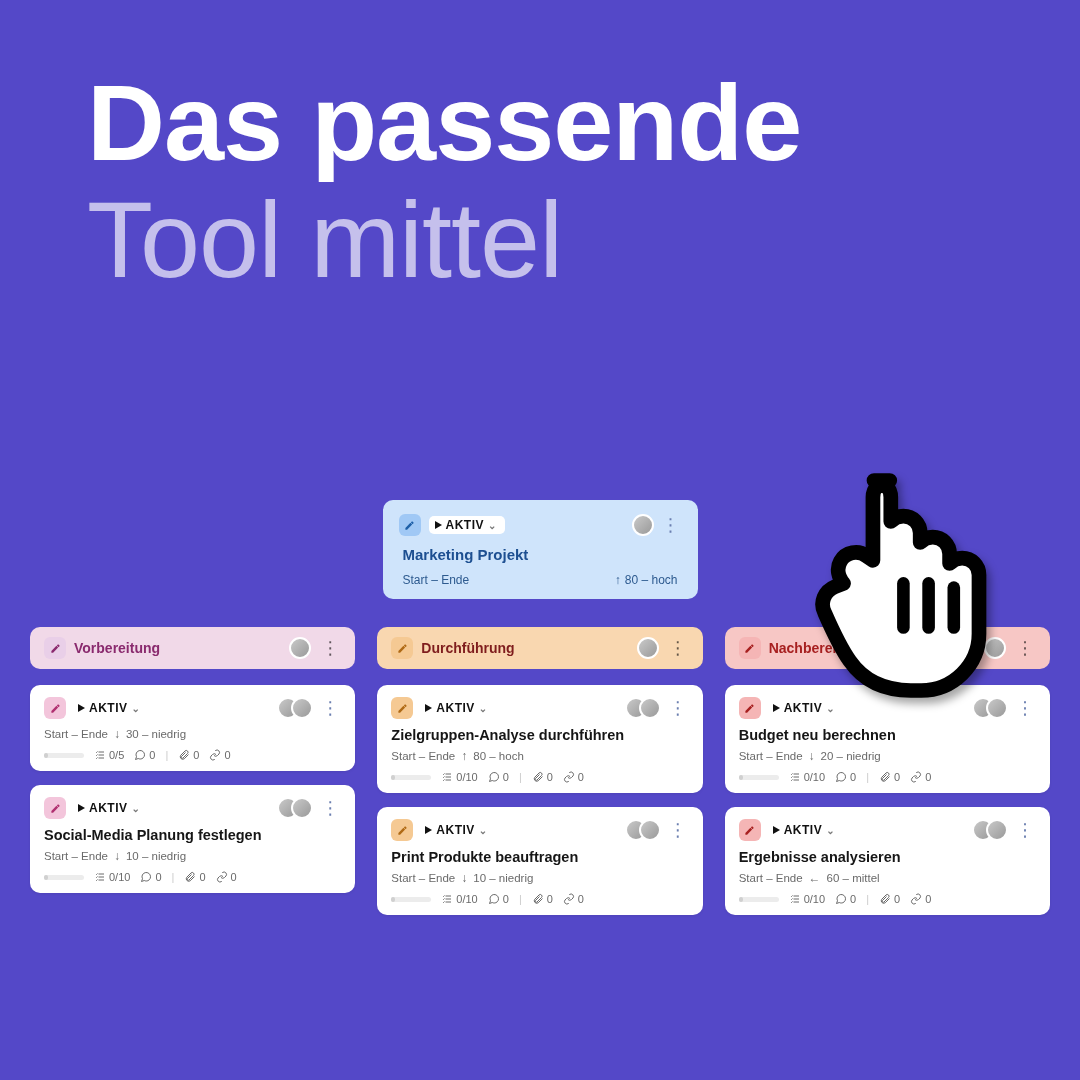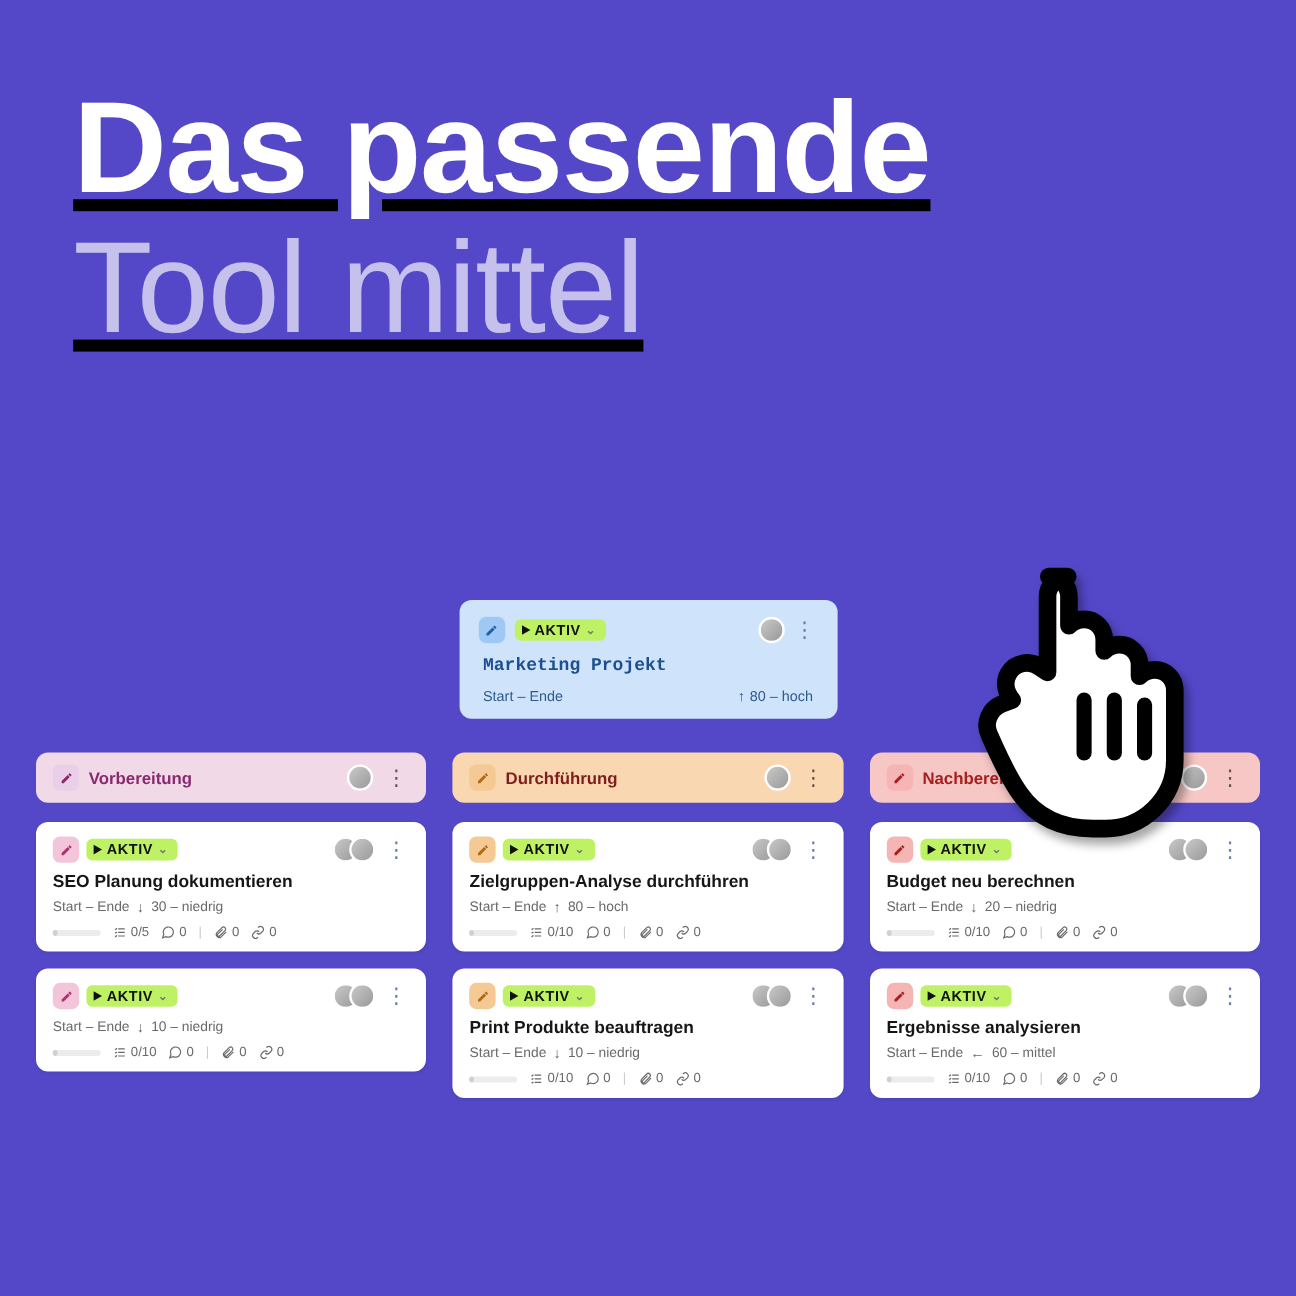--- a/index.html
+++ b/index.html
@@ -2,56 +2,56 @@
 <html><head>
 <meta charset="utf-8">
 <style>
 * { margin: 0; padding: 0; box-sizing: border-box; }
 body {
   width: 1080px; height: 1080px;
   background: #5448c8;
   font-family: -apple-system, BlinkMacSystemFont, "Segoe UI", Arial, sans-serif;
   position: relative; overflow: hidden;
 }
-.hero { padding: 65px 65px 0 61px; text-decoration: underline; }
+.hero { padding: 65px 65px 0 87px; }
 .hero h1 { font-size: 108px; font-weight: 700; color: #fff; line-height: 1.08; letter-spacing: -1px; }
 .hero h1 .sub { color: #c5c0ec; font-weight: 500; }
 .board { position: absolute; top: 500px; left: 30px; right: 30px; }
 .parent-card {
   width: 315px; margin: 0 auto 28px auto;
   background: #cfe4fb; border-radius: 10px; padding: 14px 16px 12px 16px;
   position: relative;
 }
 .parent-card .row1 { display: flex; align-items: center; gap: 8px; margin-bottom: 10px; }
 .pencil-badge {
   width: 22px; height: 22px; border-radius: 6px;
   display: flex; align-items: center; justify-content: center; flex-shrink: 0;
 }
 .pencil-badge.blue { background: #a0c8f5; }
 .pencil-badge.purple { background: #e9cfe8; }
 .pencil-badge.orange { background: #f5c993; }
 .pencil-badge.red { background: #f5b5b5; }
 .pencil-badge.pink { background: #f3c5db; }
 .pencil-badge svg { width: 11px; height: 11px; }
 .status-pill {
-  background: #bef264; border-radius: 5px; padding: 2px 8px 2px 6px;
+  background: #ffffff; border-radius: 5px; padding: 2px 8px 2px 6px;
   display: inline-flex; align-items: center; gap: 4px;
   font-size: 12px; font-weight: 700; color: #111; letter-spacing: 0.5px;
 }
 .status-pill .tri { width: 0; height: 0; border-top: 4px solid transparent; border-bottom: 4px solid transparent; border-left: 7px solid #111; }
 .status-pill .chev { font-size: 10px; color: #777; }
 .avatar-row { margin-left: auto; display: flex; align-items: center; gap: 6px; }
 .avatar, .avatar-stack .av {
   width: 22px; height: 22px; border-radius: 50%;
   background: linear-gradient(135deg,#c9c9c9,#999); border: 2px solid #fff;
 }
 .avatar-stack { display: flex; }
 .avatar-stack .av + .av { margin-left: -8px; }
 .kebab { color: #6b7fb0; font-size: 18px; line-height: 10px; cursor: pointer; padding: 0 2px; }
-.parent-card .title { color: #1d4f91; font-weight: 700; font-size: 15px; margin-bottom: 10px; padding-left: 4px; font-family: Liberation Mono, monospace; }
+.parent-card .title { color: #1d4f91; font-weight: 700; font-size: 15px; margin-bottom: 10px; padding-left: 4px; }
 .parent-card .meta { display: flex; justify-content: space-between; color: #2d5a8f; font-size: 12px; padding: 0 4px; }
 .parent-card .meta .right { display: inline-flex; align-items: center; gap: 4px; }
 .columns { display: flex; gap: 22px; }
 .column { flex: 1; min-width: 0; }
 .col-header {
   border-radius: 10px; padding: 10px 14px;
   display: flex; align-items: center; gap: 8px; margin-bottom: 16px;
 }
 .col-header.purple { background: #f1d9e8; text-align: right; }
 .col-header.orange { background: #f9d7b0; }
@@ -151,21 +151,20 @@
     <span class="chev">⌄</span>
             </span>
       <span class="avatar-row">
               <span class="avatar-stack">
                 <span class="av"></span>
                 <span class="av"></span>
               </span>
         <span class="kebab">⋮</span>
             </span>
     </div>
-    <div class="title">SEO Planung dokumentieren</div>
     <div class="meta">
       <span>Start – Ende</span>
       <span class="arr">↓</span>
       <span>30 – niedrig</span>
     </div>
     <div class="stats">
       <span class="progress"></span>
       <span class="stat"><svg class="ico" viewBox="0 0 24 24" fill="none" stroke="currentColor" stroke-width="2">
                 <path d="M9 6h11M9 12h11M9 18h11M4 6l1 1 2-2M4 12l1 1 2-2M4 18l1 1 2-2"></path>
               </svg> 0/5</span>
@@ -194,20 +193,21 @@
     <span class="chev">⌄</span>
             </span>
       <span class="avatar-row">
               <span class="avatar-stack">
                 <span class="av"></span>
                 <span class="av"></span>
               </span>
         <span class="kebab">⋮</span>
             </span>
     </div>
+    <div class="title">Social-Media Planung festlegen</div>
     <div class="meta">
       <span>Start – Ende</span>
       <span class="arr">↓</span>
       <span>10 – niedrig</span>
     </div>
     <div class="stats">
       <span class="progress"></span>
       <span class="stat"><svg class="ico" viewBox="0 0 24 24" fill="none" stroke="currentColor" stroke-width="2">
                 <path d="M9 6h11M9 12h11M9 18h11M4 6l1 1 2-2M4 12l1 1 2-2M4 18l1 1 2-2"></path>
               </svg> 0/10</span>

